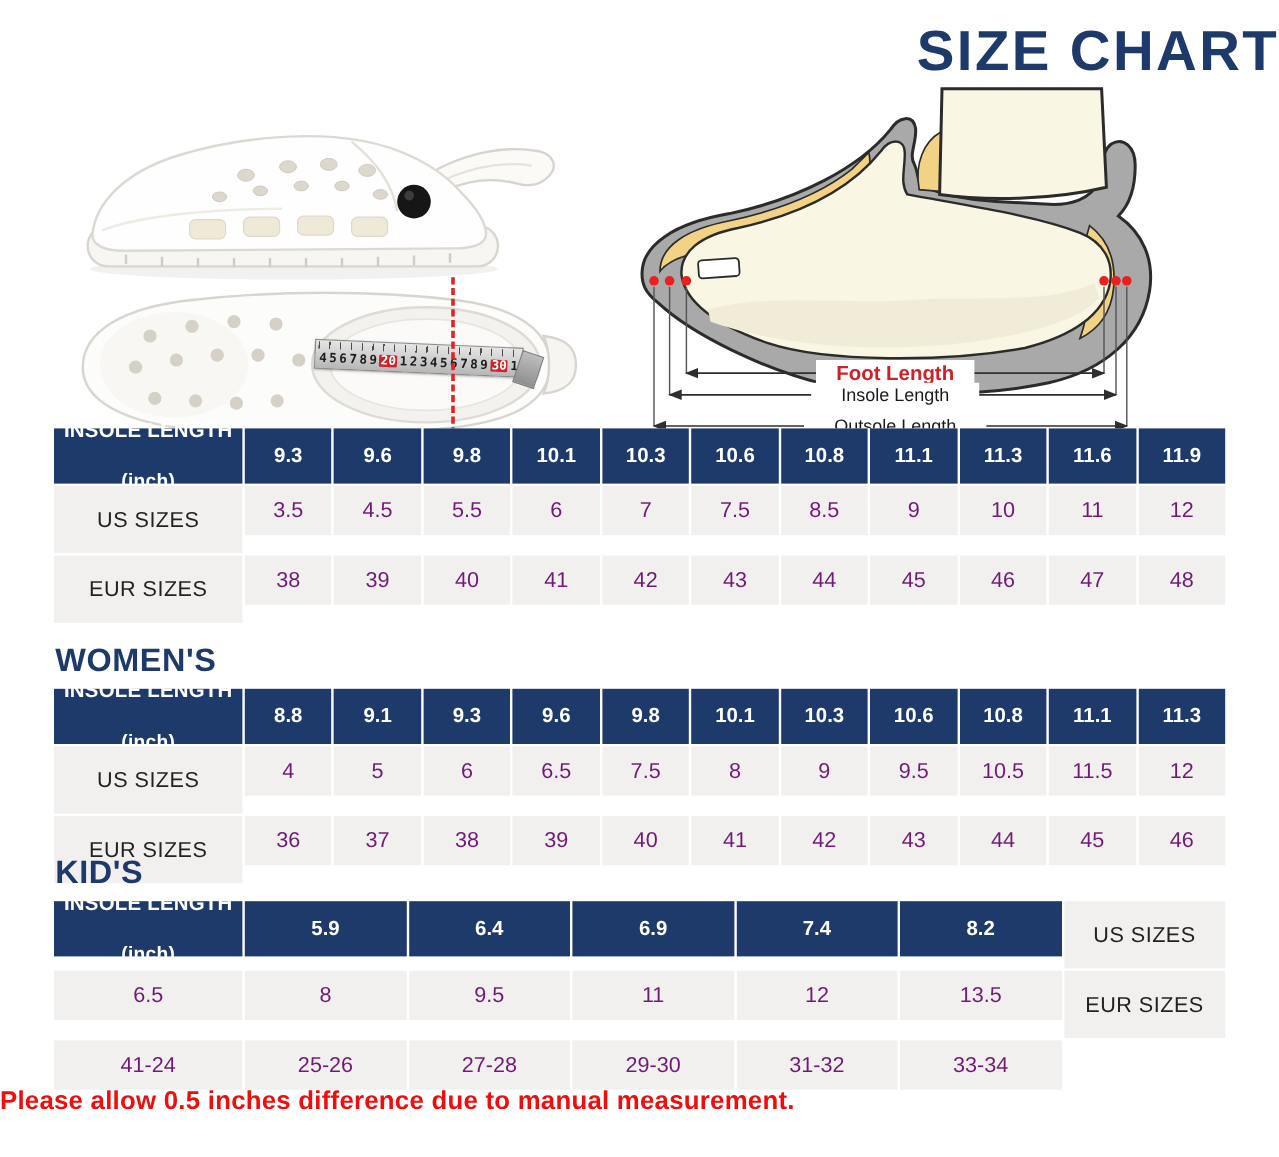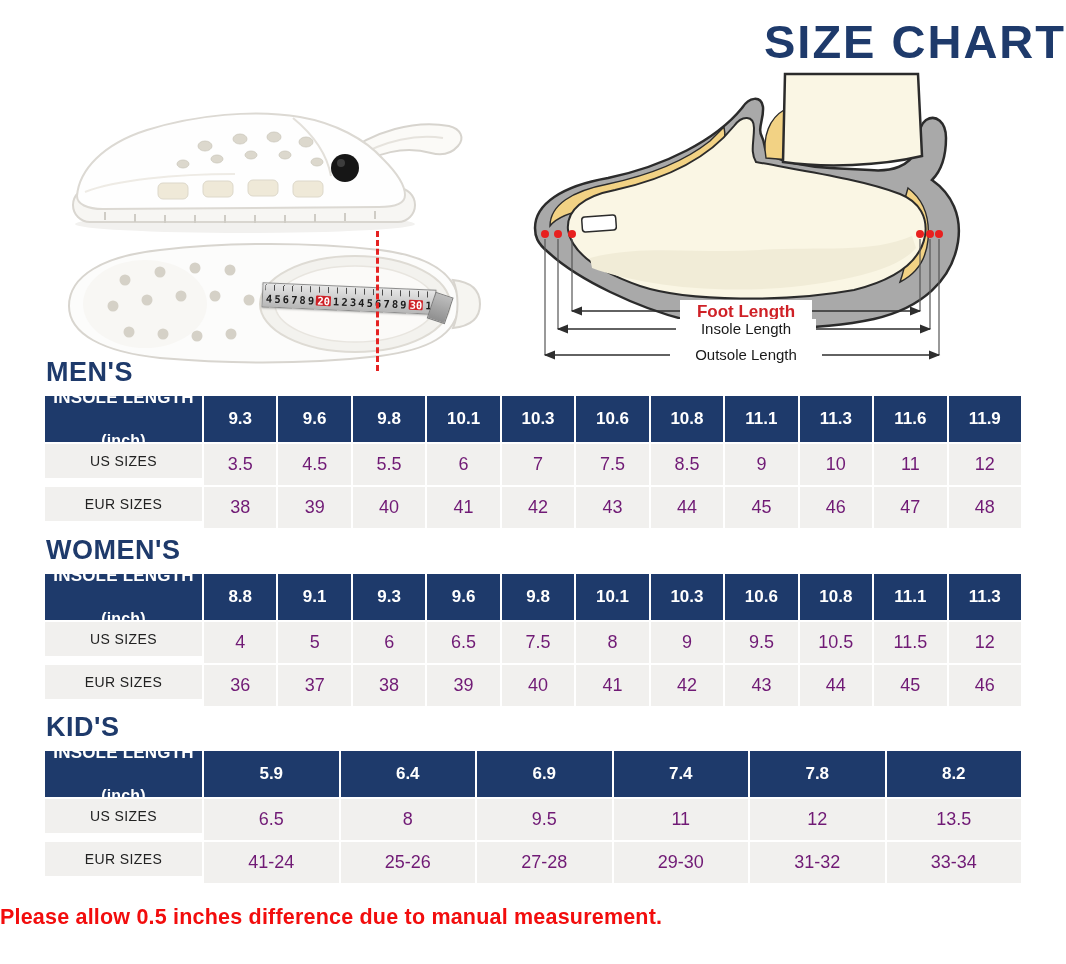--- a/index.html
+++ b/index.html
@@ -37,21 +37,21 @@
 
   
   .size-block{position:absolute;left:45px;width:976px;}
   .sec-head{margin:0 0 8px 1px;font-size:27px;font-weight:800;
             color:var(--navy);letter-spacing:.5px;}
   .size-table{display:grid;gap:2px;background:#fff;}
   .cell{display:flex;align-items:center;justify-content:center;text-align:center;}
   .head{background:var(--navy);color:#fff;font-weight:bold;font-size:17px;height:46px;}
   .hlabel{flex-direction:column;line-height:1.08;font-size:17px;letter-spacing:.2px;}
   .hlabel .sub{font-size:16px;font-weight:bold;margin-top:24px;}
-  .rlabel{background:var(--cell);font-size:14px;color:#222;height:34px;letter-spacing:.4px;}
+  .rlabel{background:var(--cell);font-size:18px;color:#222;height:56px;letter-spacing:.4px;}
   .val{background:var(--cell);font-size:18px;color:#701a75;height:41px;}
 
   
   .note{position:absolute;top:905px;left:0;width:100%;text-align:left;
         font-size:21.5px;font-weight:bold;color:var(--red);letter-spacing:.2px;}
 </style>
 </head>
 <body>
 
 <div class="page" style="--navy: #1e3a6b; --cell: #f1f0ee; --red: #f20d0d; --dimred: #cf2127;">
@@ -207,21 +207,20 @@
       <rect x="160" y="232" width="132" height="22" fill="#fff"></rect>
       <text class="dim-label" x="226" y="249" text-anchor="middle" font-size="17" font-weight="bold" fill="#cf2127">Foot Length</text>
       <rect x="156" y="251" width="140" height="20" fill="#fff"></rect>
       <text class="dim-label" x="226" y="266" text-anchor="middle" font-size="15" fill="#1a1a1a">Insole Length</text>
       <rect x="150" y="277" width="152" height="20" fill="#fff"></rect>
       <text class="dim-label" x="226" y="292" text-anchor="middle" font-size="15" fill="#1a1a1a">Outsole Length</text>
     </svg>
   </div>
 
   <section class="size-block" style="top:357px">
-    <h2 class="sec-head">MEN'S</h2>
     <div class="size-table" style="grid-template-columns: 157px repeat(11, 1fr);">
         <div class="cell head hlabel">
           <span>INSOLE LENGTH</span>
           <span class="sub">(inch)</span>
         </div>
         <div class="cell head">9.3</div>
         <div class="cell head">9.6</div>
         <div class="cell head">9.8</div>
         <div class="cell head">10.1</div>
         <div class="cell head">10.3</div>
@@ -307,21 +306,20 @@
     <h2 class="sec-head">KID'S</h2>
     <div class="size-table" style="grid-template-columns: 157px repeat(6, 1fr);">
         <div class="cell head hlabel">
           <span>INSOLE LENGTH</span>
           <span class="sub">(inch)</span>
         </div>
         <div class="cell head">5.9</div>
         <div class="cell head">6.4</div>
         <div class="cell head">6.9</div>
         <div class="cell head">7.4</div>
-        <div class="cell head">7.8</div>
         <div class="cell head">8.2</div>
         <div class="cell rlabel">US SIZES</div>
         <div class="cell val">6.5</div>
         <div class="cell val">8</div>
         <div class="cell val">9.5</div>
         <div class="cell val">11</div>
         <div class="cell val">12</div>
         <div class="cell val">13.5</div>
         <div class="cell rlabel">EUR SIZES</div>
         <div class="cell val">41-24</div>

